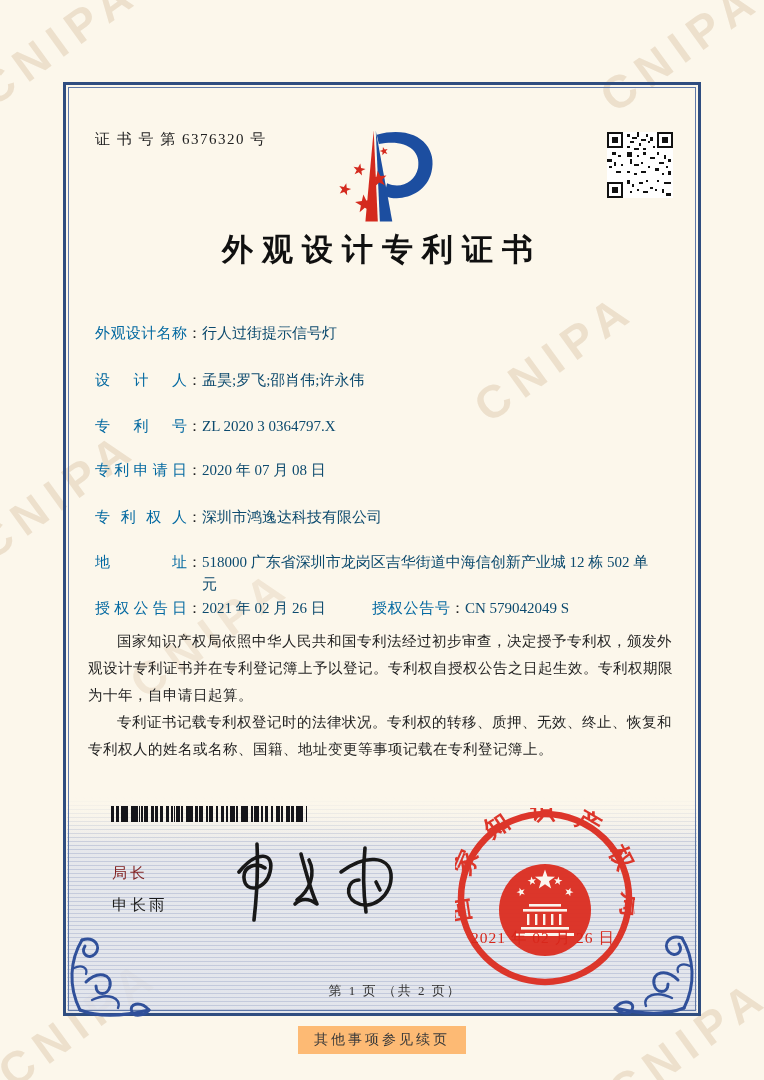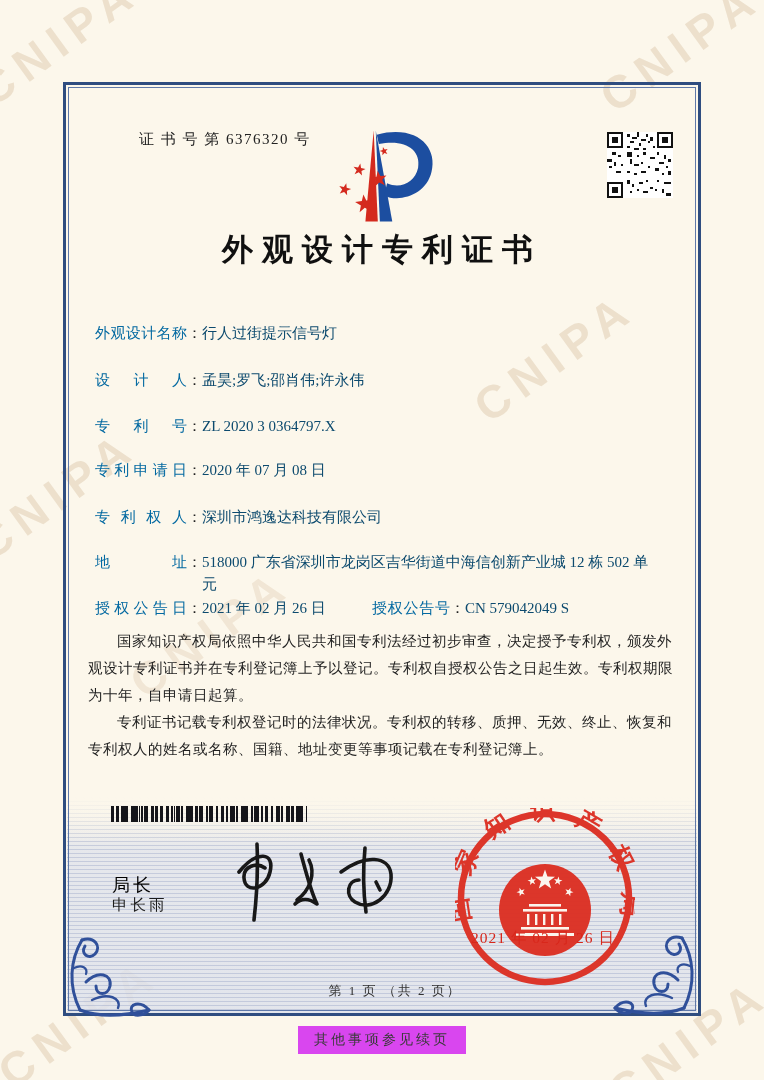--- a/index.html
+++ b/index.html
@@ -40,21 +40,21 @@
   .band::before{
     content:"";position:absolute;left:0;top:0;right:0;height:46px;
     background:linear-gradient(180deg,#fcf7eb 0,rgba(252,247,235,0) 100%);
   }
   .flourish{position:absolute;width:102px;height:84px;z-index:3;}
   .flourish.left{left:51px;top:934px;}
   .flourish.right{left:611px;top:932px;transform:scaleX(-1);}
   
   .certno{
     position:absolute;left:95px;top:130px;z-index:3;
-    font-size:15px;letter-spacing:1.5px;color:#222;margin-left:44px;
+    font-size:15px;letter-spacing:1.5px;color:#222;
   }
   .logo{position:absolute;left:322px;top:124px;width:124px;height:104px;z-index:3;}
   .qr{position:absolute;left:607px;top:132px;width:66px;height:66px;z-index:3;}
   .title{
     position:absolute;left:0;right:0;top:229px;z-index:3;
     text-align:center;font-size:31px;font-weight:bold;letter-spacing:9px;color:#101010;
   }
   
   .row{position:absolute;left:95px;display:flex;align-items:flex-start;z-index:3;font-size:15px;line-height:22px;}
   .lbl{display:inline-block;width:92px;text-align:justify;text-align-last:justify;flex:none;color:#0369a1;}
@@ -71,37 +71,37 @@
     letter-spacing:0.5px;
   }
   
   .barcode{
     position:absolute;left:111px;top:806px;width:196px;height:16px;z-index:3;
     background:
       repeating-linear-gradient(90deg,#15151a 0 2px,rgba(0,0,0,0) 2px 5px),
       repeating-linear-gradient(90deg,#15151a 0 1px,rgba(0,0,0,0) 1px 7px),
       repeating-linear-gradient(90deg,#15151a 0 3px,rgba(0,0,0,0) 3px 11px);
   }
-  .sig-title{position:absolute;left:112px;top:864px;font-size:18px;letter-spacing:3px;color:#000000;z-index:3;margin-top:9px;}
+  .sig-title{position:absolute;left:112px;top:864px;font-size:15px;letter-spacing:3px;color:#7f1d1d;z-index:3;}
   .sig-name{position:absolute;left:112px;top:895px;font-size:15.5px;letter-spacing:3px;color:#1c1c1c;z-index:3;}
   .signature{position:absolute;left:213px;top:838px;width:200px;height:92px;z-index:3;}
   
   .seal{position:absolute;left:455px;top:808px;width:180px;height:180px;z-index:4;opacity:.96;}
   .seal-date{
     position:absolute;left:471px;top:928px;z-index:5;
     font-size:15.5px;letter-spacing:1px;color:#d8271b;white-space:nowrap;
   }
   
   .pageno{
     position:absolute;left:0;right:0;top:982px;text-align:center;z-index:3;
     font-size:13px;letter-spacing:2px;color:#333;padding-left:26px;
   }
   .note-wrap{position:absolute;left:0;right:0;top:1026px;text-align:center;z-index:3;}
   .note{
-    display:inline-block;background:#d946ef;padding:5px 16px;
+    display:inline-block;background:#fdba74;padding:5px 16px;
     font-size:14px;letter-spacing:3px;color:#3a3a3a;text-align:center;
   }
 </style>
 </head>
 <body>
 
 <div class="page">
 
   <span class="wm wm1">CNIPA</span>
   <span class="wm wm2">CNIPA</span>

